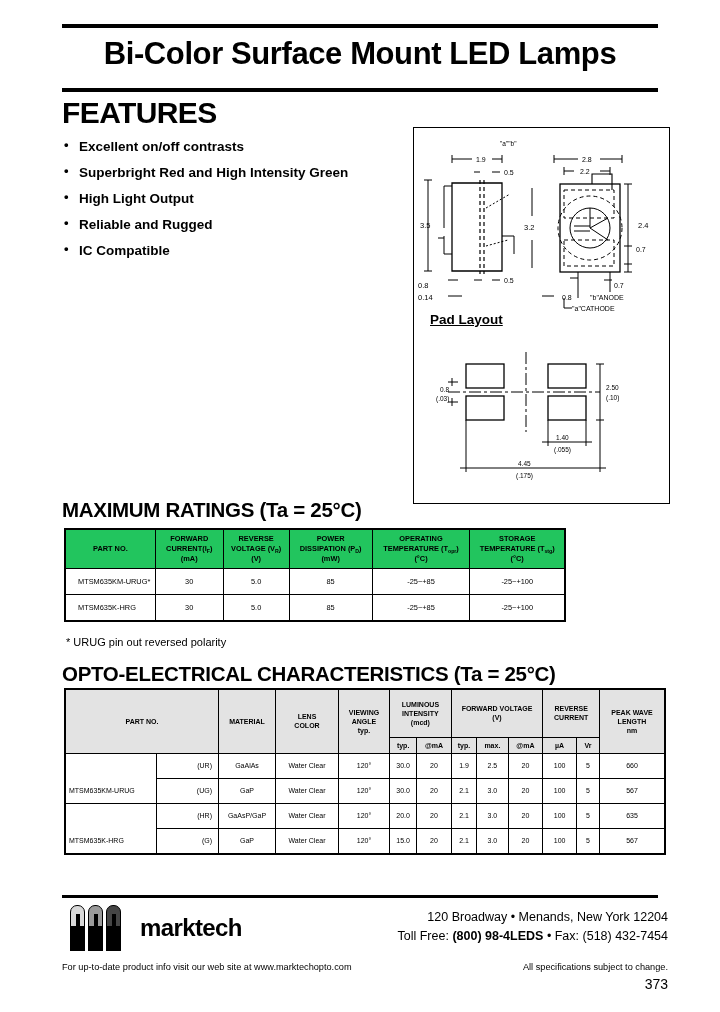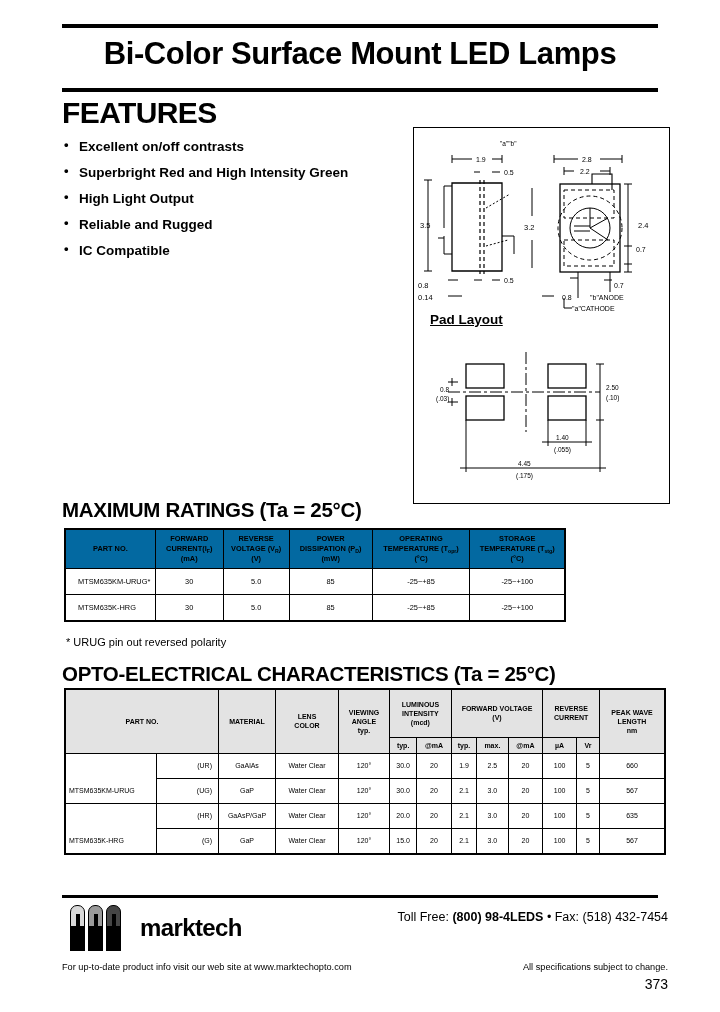--- a/index.html
+++ b/index.html
@@ -59,21 +59,21 @@
   
   table{border-collapse:collapse;background:#fff;}
   .tbl-max{
     position:absolute;left:64px;top:528px;width:502px;
     border:2px solid #000;
   }
   .tbl-max th,.tbl-max td{
     border:1px solid #000;text-align:center;vertical-align:middle;
   }
   .tbl-max th{
-    background:#0369a1;font-size:7.4px;font-weight:bold;
+    background:#22c55e;font-size:7.4px;font-weight:bold;
     line-height:1.35;padding:4px 2px;
   }
   .tbl-max td{font-size:7.4px;padding:4px 2px;height:17px;}
   .tbl-max td.partno{text-align:left;padding-left:12px;font-size:7.4px;}
   .tbl-max th sub{font-size:5.2px;vertical-align:baseline;position:relative;top:2px;}
 
   .note-star{
     position:absolute;left:66px;top:636px;font-size:11px;
   }
 
@@ -464,20 +464,21 @@
             <div class="stem"></div>
             <div class="base"></div>
           </div>
       </div>
       <div class="logo-words">
         <div>marktech</div>
       </div>
     </div>
 
     <div class="addr">
+      <div>120 Broadway • Menands, New York 12204</div>
       <div><span>Toll Free: </span><span class="bold">(800) 98-4LEDS</span><span> • Fax: (518) 432-7454</span></div>
     </div>
   </div>
 
   <div class="fine fine-left">For up-to-date product info visit our web site at www.marktechopto.com</div>
   <div class="fine fine-right">All specifications subject to change.</div>
   <div class="pageno">373</div>
 
 </div>
 

